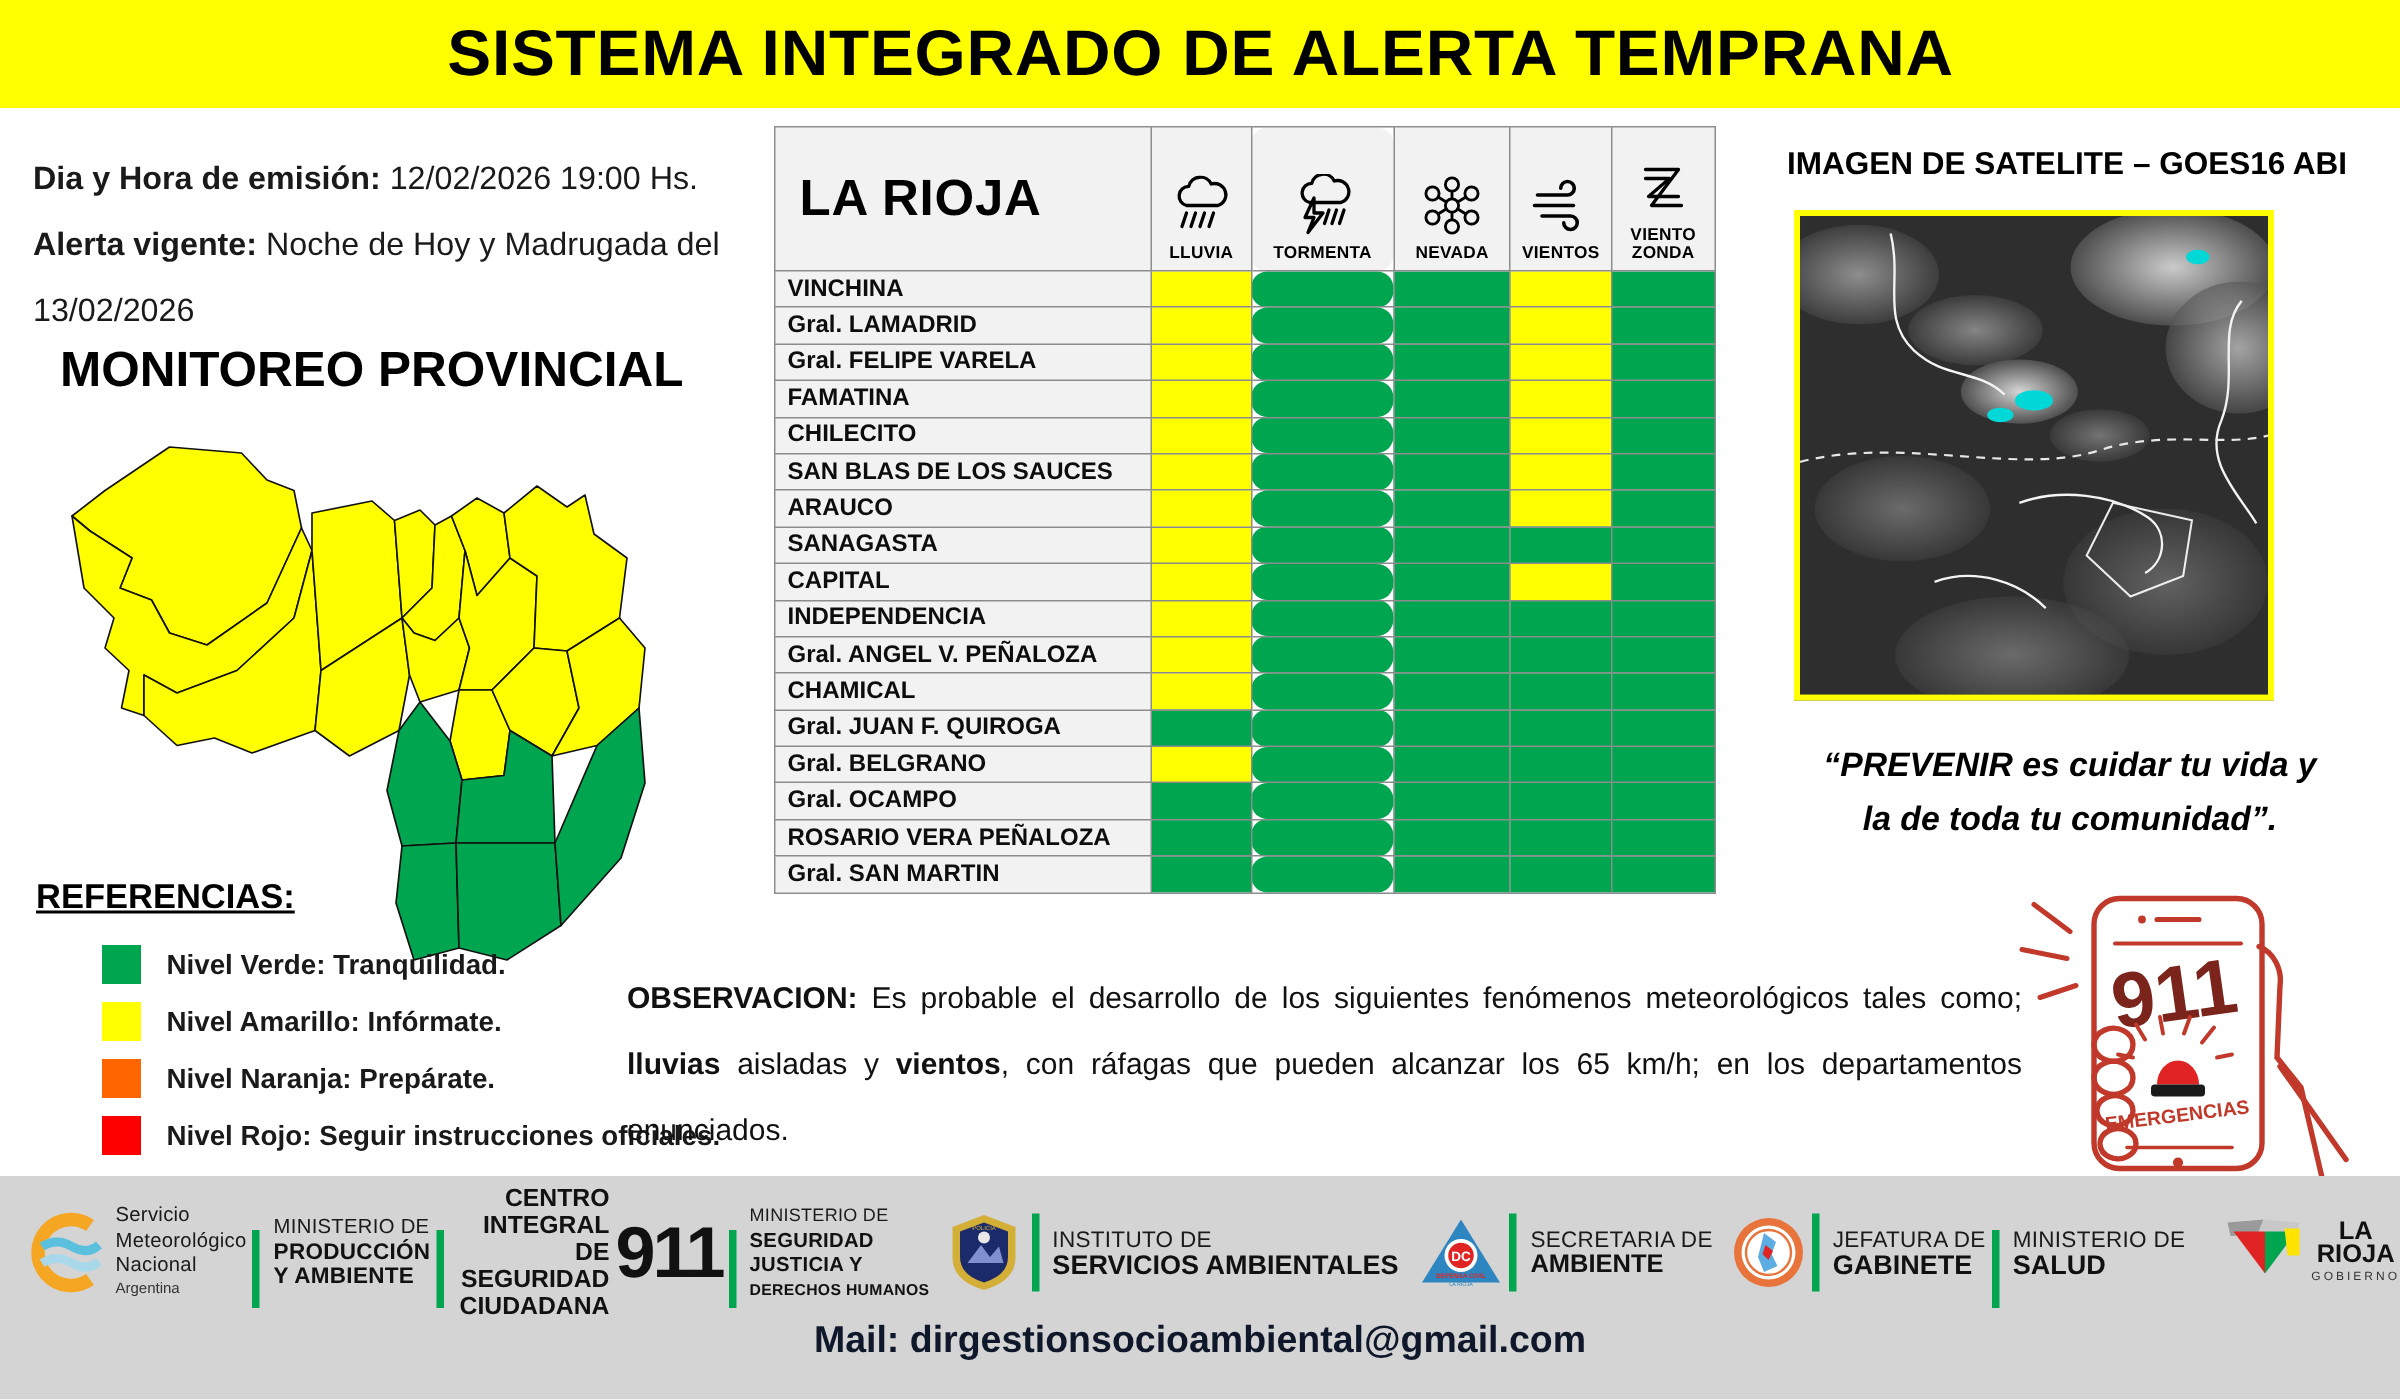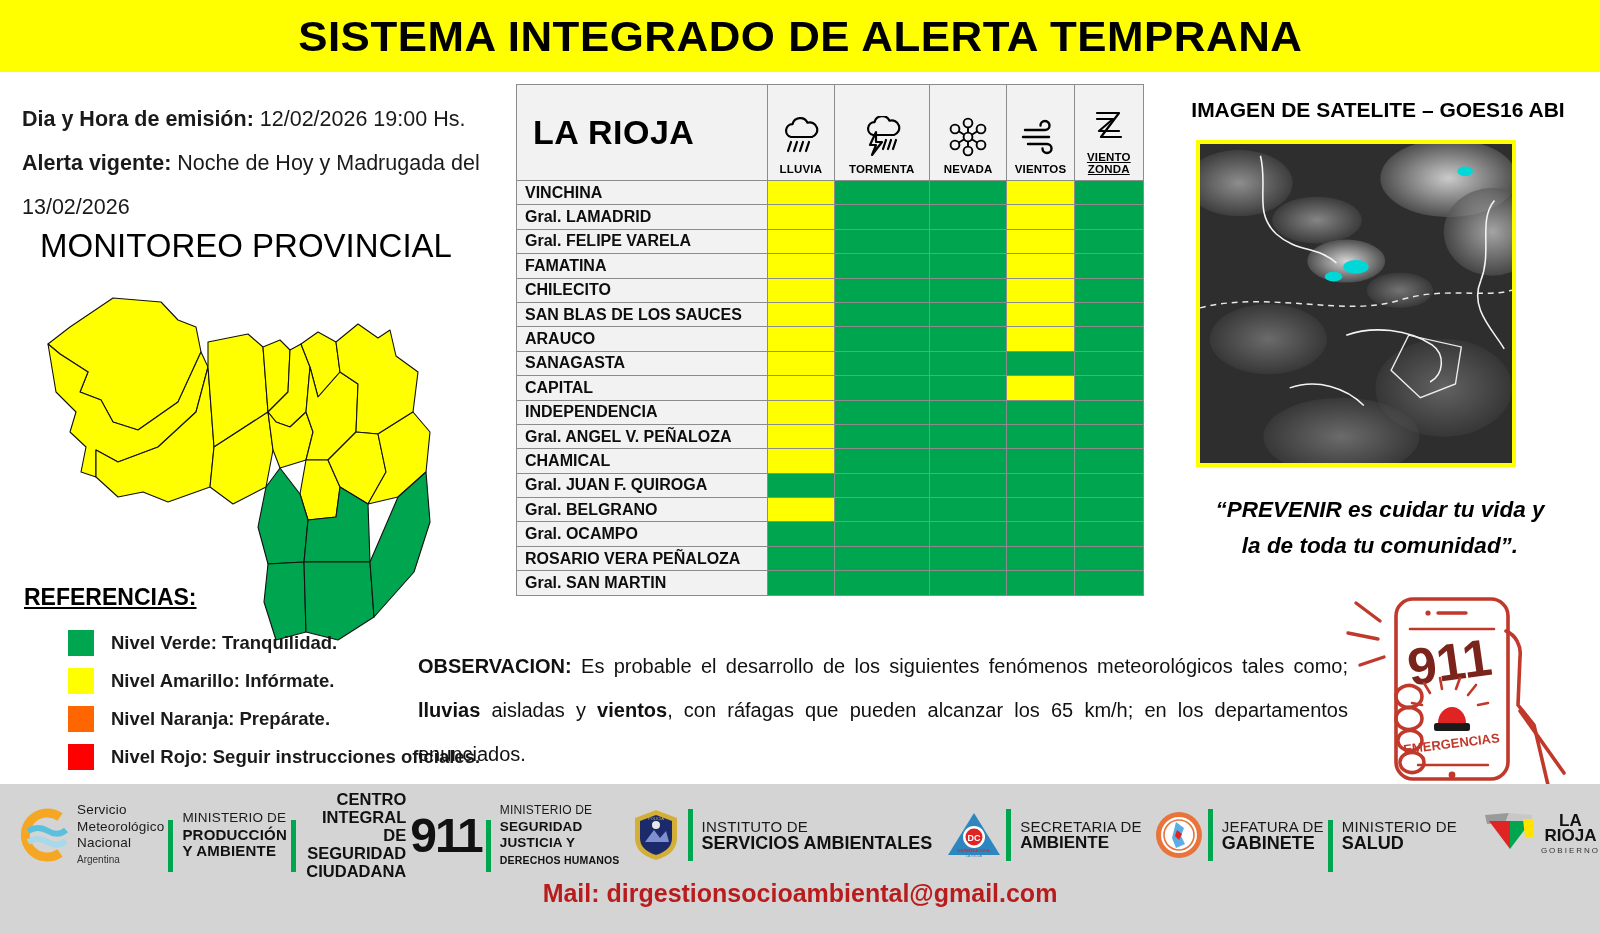--- a/index.html
+++ b/index.html
@@ -20,21 +20,21 @@
     letter-spacing:0.5px; white-space:nowrap;
     transform: scaleX(1.02);
   }
 
   
   .leftcol { position:absolute; left:0px; top:72px; width:515px; height:712px; }
   .emis { position:absolute; left:22px; top:25px; width:490px;
           font-size:21.5px; color:#1a1a1a; line-height:44px; }
   .emis b { font-weight:bold; }
   .monitoreo { position:absolute; left:40px; top:155px; width:470px;
-          font-size:33px; font-weight:normal; color:#000; }
+          font-size:33px; font-weight:bold; color:#000; }
 
   
   .mapwrap { position:absolute; left:18px; top:200px; width:450px; height:430px; }
   .mapwrap svg { width:100%; height:100%; }
 
   
   .refs { position:absolute; left:24px; top:512px; width:470px; }
   .refs-title { font-size:23px; font-weight:bold; color:#000;
                 text-decoration:underline; margin-bottom:13px; }
   .refrow { display:flex; align-items:center; height:38px;padding-left:44px; }
@@ -47,24 +47,24 @@
   table.alerts th, table.alerts td { border:1px solid #8c8c8c; padding:0; }
   .hdr-prov { width:250px; background:#f2f2f2; text-align:left;
               vertical-align:middle; padding-left:16px !important; height:96px; }
   .hdr-prov span { font-size:34px; font-weight:bold; color:#000; letter-spacing:0.5px; }
   .hdr-ph { background:#f2f2f2; vertical-align:bottom; height:96px;
             text-align:center; padding-bottom:5px !important; }
   .hdr-ph .ico { height:52px; display:flex; align-items:center; justify-content:center; }
   .hdr-ph .lbl { font-size:11.5px; font-weight:bold; color:#000; line-height:12px;
                  letter-spacing:0.2px; }
   .c-lluvia   { width:66px; }
-  .c-tormenta { width:95px; }
+  .c-tormenta { width:95px;border-radius:11px; }
   .c-nevada   { width:77px; }
   .c-vientos  { width:67px; }
-  .c-zonda    { width:69px;text-decoration:underline; }
+  .c-zonda    { width:69px; }
 
   tr.drow { height:24.4px; }
   td.dept { background:#f2f2f2; padding-left:8px !important; }
   td.dept span { font-size:16px; font-weight:bold; color:#0d0d0d; white-space:nowrap; }
   td.cell { padding:0; }
   .lv-green  { background:#00a550; }
   .lv-yellow { background:#ffff00; }
 
   
   .obs { position:absolute; left:418px; top:644px; width:930px;
@@ -90,21 +90,21 @@
   .logobar { position:absolute; left:0; top:6px; width:1600px; height:82px;
              display:flex; align-items:flex-end; }
   .lg { display:flex; align-items:center; height:74px; }
   .barsep { width:5px; height:52px; background:#00a550; margin:0 9px 0 4px;
             flex:0 0 auto; }
   .lgtxt { line-height:16.5px; white-space:nowrap; }
   .lgtxt .l1 { font-size:13.5px; color:#1a1a1a; letter-spacing:0.2px; }
   .lgtxt .l2 { font-size:15px; font-weight:bold; color:#111; letter-spacing:0.2px; }
   .lgtxt .big1 { font-size:16px; font-weight:bold; color:#111; }
   .mailline { position:absolute; left:0; top:95px; width:1600px; text-align:center;
-              font-size:25px; font-weight:bold; color:#b91c1c; }
+              font-size:25px; font-weight:bold; color:#0f172a; }
 
   .smn-logo { width:56px; height:56px; flex:0 0 auto; margin-right:7px; }
   .cis-911 { display:flex; align-items:center; }
   .cis-911 .txtblk { text-align:right; line-height:18px; }
   .cis-911 .txtblk div { font-size:16.5px; font-weight:bold; color:#111; }
   .cis-911 .num { font-size:48px; font-weight:bold; color:#111; margin-left:4px;
                   letter-spacing:-2px; }
   .badge { width:48px; height:54px; flex:0 0 auto; margin-right:4px; }
   .dc-logo { width:56px; height:48px; flex:0 0 auto; }
   .jg-logo { width:50px; height:50px; flex:0 0 auto; }

